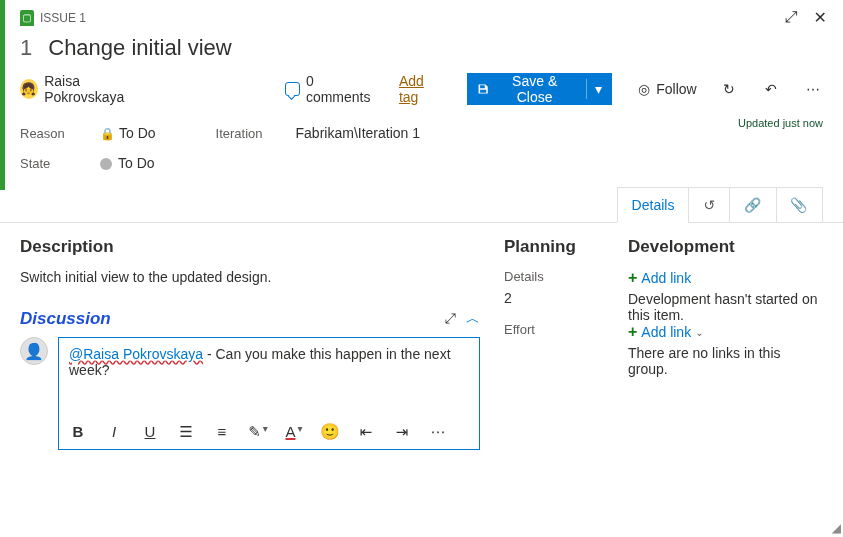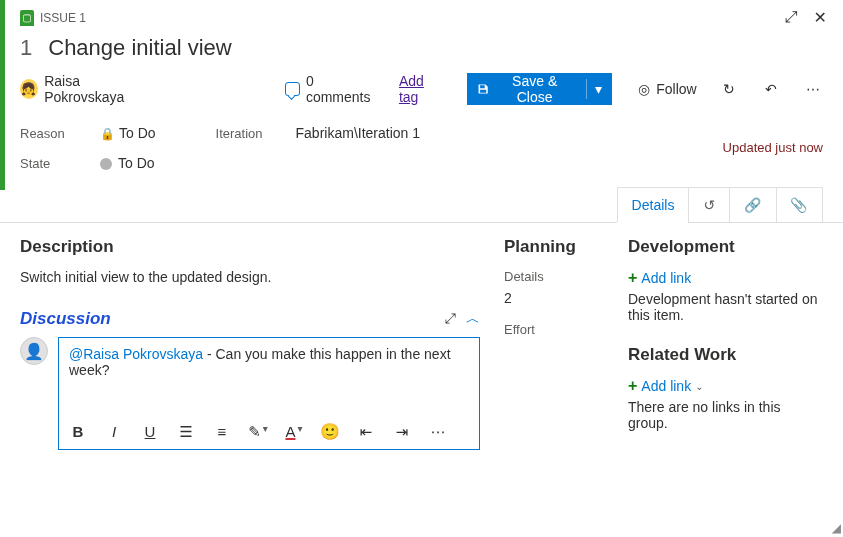--- a/index.html
+++ b/index.html
@@ -22,34 +22,34 @@
   .window-ctrls span { cursor: pointer; }
   .title-row { padding: 4px 20px 8px 20px; display: flex; align-items: baseline; gap: 16px; }
   .title-id { font-size: 22px; color: #605e5c; }
   .title-text { font-size: 22px; font-weight: 400; }
   .meta-row { padding: 4px 20px 10px 20px; display: flex; align-items: center; gap: 12px; }
   .assignee { display: flex; align-items: center; gap: 6px; }
   .avatar { width: 20px; height: 20px; border-radius: 50%; background: #ffd54f; display: inline-flex; align-items: center; justify-content: center; font-size: 12px; }
   .comments { display: flex; align-items: center; gap: 6px; color: #323130; margin-left: 120px; }
   .comment-icon { width: 16px; height: 14px; border: 1.5px solid #0078d4; border-radius: 3px; position: relative; }
   .comment-icon::after { content: ""; position: absolute; left: 3px; bottom: -4px; width: 4px; height: 4px; border-left: 1.5px solid #0078d4; border-bottom: 1.5px solid #0078d4; transform: rotate(-45deg); background: #fff; }
-  .addtag { color: #4c1d95; margin-left: 12px; text-decoration: underline; }
+  .addtag { color: #a16207; margin-left: 12px; text-decoration: underline; }
   .spacer { flex: 1; }
   .btn-primary { background: #0078d4; color: #fff; border: none; height: 32px; padding: 0 10px; display: flex; align-items: center; gap: 8px; font-size: 14px; cursor: pointer; }
   .btn-primary .arrow-sep { border-left: 1px solid rgba(255,255,255,.4); height: 20px; margin-left: 6px; padding-left: 8px; display: flex; align-items: center; }
   .follow { display: flex; align-items: center; gap: 6px; color: #323130; margin-left: 14px; }
   .icon-btn { width: 22px; height: 22px; display: inline-flex; align-items: center; justify-content: center; color: #323130; cursor: pointer; margin-left: 10px; }
   .fields-row { padding: 10px 20px 16px 20px; display: flex; gap: 60px; position: relative; }
   .fields-col { display: flex; flex-direction: column; gap: 14px; }
   .field-pair { display: flex; align-items: center; gap: 24px; }
   .field-label { font-size: 13px; color: #605e5c; width: 56px; }
   .field-label2 { font-size: 13px; color: #605e5c; width: 56px; }
   .state-dot { width: 12px; height: 12px; border-radius: 50%; background: #b3b3b3; display: inline-block; margin-right: 6px; vertical-align: middle; }
   .lock { font-size: 12px; color: #8c8c8c; margin-right: 4px; }
-  .updated { position: absolute; right: 20px; top: 25px; color: #7f1d1d; font-size: 13px; }
+  .updated { position: absolute; right: 20px; top: 2px; color: #14532d; font-size: 11px; }
   .tabs-row { display: flex; justify-content: flex-end; padding: 0 20px; height: 36px; align-items: stretch; border-bottom: 1px solid #e1dfdd; }
   .tab { padding: 0 14px; display: flex; align-items: center; color: #605e5c; cursor: pointer; border-left: 1px solid #e1dfdd; border-top: 1px solid #e1dfdd; }
   .tab:last-child { border-right: 1px solid #e1dfdd; }
   .tab.active { color: #0078d4; border-bottom: 2px solid #fff; margin-bottom: -1px; }
   .body { display: flex; padding: 14px 20px 0 20px; gap: 24px; }
   .col-left { flex: 0 0 460px; }
   .col-mid { flex: 0 0 100px; }
   .col-right { flex: 1; }
   .sec-title { font-size: 17px; font-weight: 600; margin: 0 0 12px 0; }
   .sec-title.blue { color: #1d4ed8; font-style: italic; }
@@ -57,21 +57,21 @@
   .disc-icons { display: flex; gap: 10px; color: #323130; }
   .mini-label { font-size: 13px; color: #605e5c; margin-bottom: 6px; }
   .mini-val { font-size: 14px; margin-bottom: 16px; }
   .add-link { color: #0078d4; display: flex; align-items: center; gap: 4px; cursor: pointer; margin-bottom: 4px; }
   .plus { color: #107c10; font-size: 16px; font-weight: bold; }
   .hint { font-size: 14px; color: #323130; }
   .discussion-box { display: flex; gap: 10px; margin-top: 8px; }
   .disc-avatar { width: 28px; height: 28px; border-radius: 50%; background: #e1e1e1; border: 1px solid #ccc; display: flex; align-items: center; justify-content: center; font-size: 16px; flex-shrink: 0;}
   .editor { border: 1px solid #0078d4; flex: 1; display: flex; flex-direction: column; }
   .editor-content { padding: 8px 10px; min-height: 78px; font-size: 14px; }
-  .mention { color: #0078d4; text-decoration-style: wavy; text-decoration-color: #d13438; }
+  .mention { color: #0078d4; text-decoration: underline; text-decoration-style: wavy; text-decoration-color: #d13438; }
   .toolbar { display: flex; align-items: center; gap: 18px; padding: 6px 10px 8px 10px; }
   .tb { width: 18px; display: inline-flex; justify-content: center; cursor: pointer; font-size: 15px; color: #323130; }
   .tb .caret { font-size: 10px; margin-left: 2px; color: #605e5c; }
   .tb .underline-a { text-decoration: underline; text-decoration-color: #d13438; text-decoration-thickness: 2px; }
   .emoji { font-size: 16px; }
   .resize-handle { position: absolute; right: 2px; bottom: 2px; color: #8c8c8c; font-size: 12px; }
   svg { display: block; }
 </style>
 </head>
 <body>
@@ -201,21 +201,20 @@
   </div>
 
   <div class="col-right">
     <div class="sec-title">Development</div>
     <div class="add-link">
       <span class="plus">+</span>
       <span>Add link</span>
     </div>
     <div class="hint">Development hasn't started on this item.</div>
 
-    <div class="sec-title" style="margin-top:22px">Related Work</div>
     <div class="add-link">
       <span class="plus">+</span>
       <span>Add link</span>
       <span style="font-size:10px;color:#605e5c">⌄</span>
     </div>
     <div class="hint">There are no links in this group.</div>
   </div>
 </div>
 
 <div class="resize-handle">◢</div>

